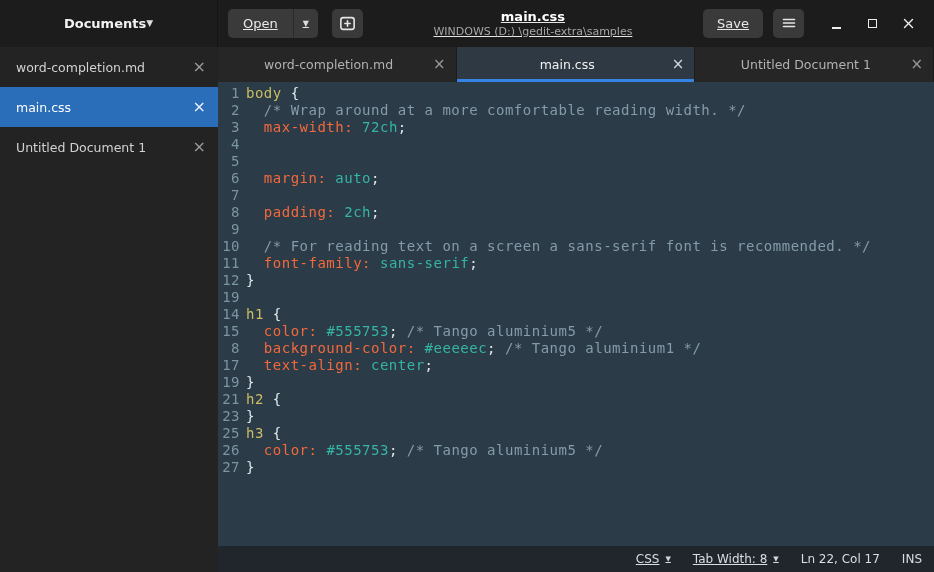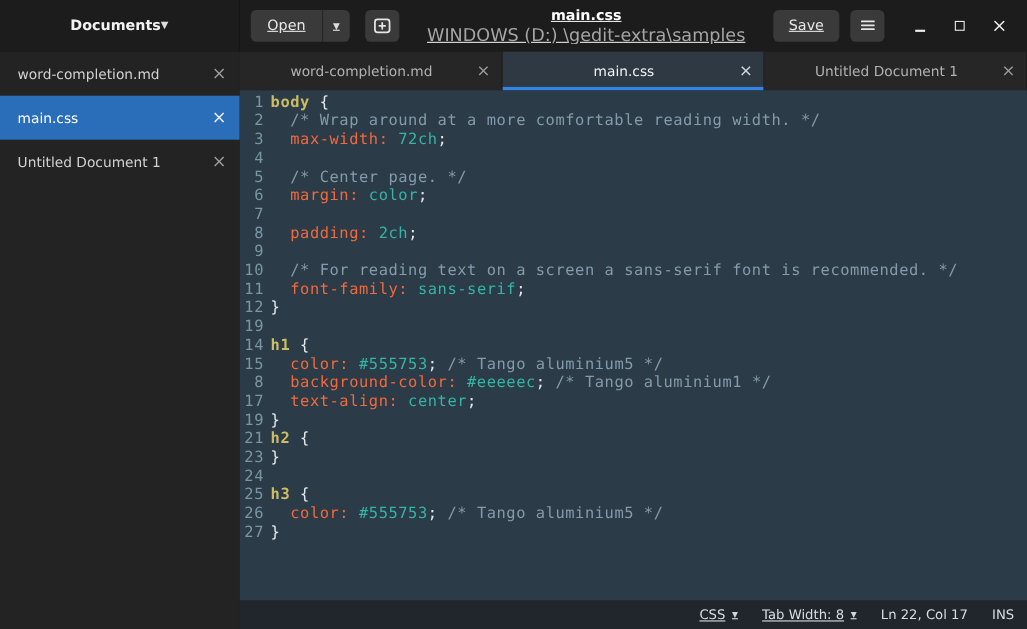--- a/index.html
+++ b/index.html
@@ -17,21 +17,21 @@
   .hb-main { flex:1; display:flex; align-items:center; padding:0 8px 0 10px;text-decoration:underline; }
   .hb-group-left { display:flex; align-items:center; gap:14px; }
   .btn { height:29px; background:var(--button-bg,#3a3a3a); border:none; border-radius:5px; color:#e8e8e8;
          font-size:13px; font-family:inherit; display:flex; align-items:center; justify-content:center; }
   .split-btn { display:flex; }
   .open-btn { padding:0 15px; border-radius:5px 0 0 5px; }
   .open-arrow { width:25px; border-radius:0 5px 5px 0; border-left:1px solid #2a2a2a; }
   .icon-btn { width:31px; }
   .hb-title { flex:1; display:flex; flex-direction:column; align-items:center; justify-content:center; gap:3px; overflow:hidden; }
   .title { font-size:13px; font-weight:bold; color:#fff; line-height:1; }
-  .subtitle { font-size:16px; color:#a6a6a6; line-height:1; }
+  .subtitle { font-size:11px; color:#a6a6a6; line-height:1; }
   .hb-group-right { display:flex; align-items:flex-start; gap:10px; }
   .save-btn { padding:0 14px; }
   .win-controls { display:flex; align-items:center; margin-left:4px; }
   .win-btn { width:36px; height:30px; background:transparent; border:none; display:flex; align-items:center; justify-content:center; }
   .min-icon { width:9px; height:2px; background:#ececec; display:block; margin-top:8px; }
   .max-icon { width:9px; height:9px; border:1.5px solid #ececec; display:block; }
 
   
   .sidebar { position:absolute; top:47px; left:0; width:218px; bottom:0; background:var(--sidebar-bg,#232323); overflow:hidden; }
   .side-item { height:40px; display:flex; align-items:center; padding:0 12px 0 16px; color:#d2d2d2; font-size:12.5px; }
@@ -52,21 +52,21 @@
   .tab.active .close-x { color:#cfd8e3; }
 
   
   .editor { flex:1; background:var(--editor-bg,#2b3b47); overflow:hidden; padding-top:3px;
             font-family:"DejaVu Sans Mono","Liberation Mono",monospace; font-size:14px; letter-spacing:0.5px; }
   .code-line { display:flex; height:17px; line-height:17px; }
   .code-line.current { background:var(--current-line-bg,#384a57); box-shadow:inset 0 -1px 0 var(--current-line-border,#2c7bd4); }
   .line-num { flex:none; width:22px; text-align:right; color:var(--gutter-fg,#7b95a3); }
   .code-text { white-space:pre; color:var(--code-plain,#e2e9ee); padding-left:6px; }
   .tok-pln { color:var(--code-plain,#e2e9ee); }
-  .tok-sel { color:var(--code-selector,#cbbd63);font-weight:bold; }
+  .tok-sel { color:var(--code-selector,#cbbd63); }
   .tok-prop { color:var(--code-property,#f4693c); }
   .tok-val { color:var(--code-value,#35b5a5);margin-top:23px; }
   .tok-com { color:var(--code-comment,#849bab); }
   .tok-cur { display:inline-block; width:2px; height:14px; background:var(--cursor-color,#e8eef2);
              vertical-align:-2px; margin:0 -1px; }
 
   
   .statusbar { height:26px; flex:none; background:var(--statusbar-bg,#20262c); display:flex; align-items:center;
                justify-content:flex-end; gap:22px; padding:0 12px; font-size:12px; color:#d8dee3; }
   .sb-drop { background:transparent; border:none; color:inherit; font-size:12px; font-family:inherit;
@@ -170,25 +170,24 @@
         <div class="code-line">
           <span class="line-num">3</span>
           <span class="code-text"><span class="tok-pln">  </span><span class="tok-prop">max-width:</span><span class="tok-pln"> </span><span class="tok-val">72ch</span><span class="tok-pln">;</span></span>
         </div>
         <div class="code-line">
           <span class="line-num">4</span>
           <span class="code-text"></span>
         </div>
         <div class="code-line">
           <span class="line-num">5</span>
-          <span class="code-text"><span class="tok-com">  /* Center page. */</span></span>
         </div>
         <div class="code-line">
           <span class="line-num">6</span>
-          <span class="code-text"><span class="tok-pln">  </span><span class="tok-prop">margin:</span><span class="tok-pln"> </span><span class="tok-val">color</span><span class="tok-pln">;</span></span>
+          <span class="code-text"><span class="tok-pln">  </span><span class="tok-prop">margin:</span><span class="tok-pln"> </span><span class="tok-val">auto</span><span class="tok-pln">;</span></span>
         </div>
         <div class="code-line">
           <span class="line-num">7</span>
           <span class="code-text"></span>
         </div>
         <div class="code-line">
           <span class="line-num">8</span>
           <span class="code-text"><span class="tok-pln">  </span><span class="tok-prop">padding:</span><span class="tok-pln"> </span><span class="tok-val">2ch</span><span class="tok-pln">;</span></span>
         </div>
         <div class="code-line">
@@ -231,24 +230,20 @@
           <span class="line-num">19</span>
           <span class="code-text"><span class="tok-pln">}</span></span>
         </div>
         <div class="code-line">
           <span class="line-num">21</span>
           <span class="code-text"><span class="tok-sel">h2</span><span class="tok-pln"> {</span></span>
         </div>
         <div class="code-line">
           <span class="line-num">23</span>
           <span class="code-text"><span class="tok-pln">}</span></span>
-        </div>
-        <div class="code-line">
-          <span class="line-num">24</span>
-          <span class="code-text"></span>
         </div>
         <div class="code-line">
           <span class="line-num">25</span>
           <span class="code-text"><span class="tok-sel">h3</span><span class="tok-pln"> {</span></span>
         </div>
         <div class="code-line">
           <span class="line-num">26</span>
           <span class="code-text"><span class="tok-pln">  </span><span class="tok-prop">color:</span><span class="tok-pln"> </span><span class="tok-val">#555753</span><span class="tok-pln">; </span><span class="tok-com">/* Tango aluminium5 */</span></span>
         </div>
         <div class="code-line">

